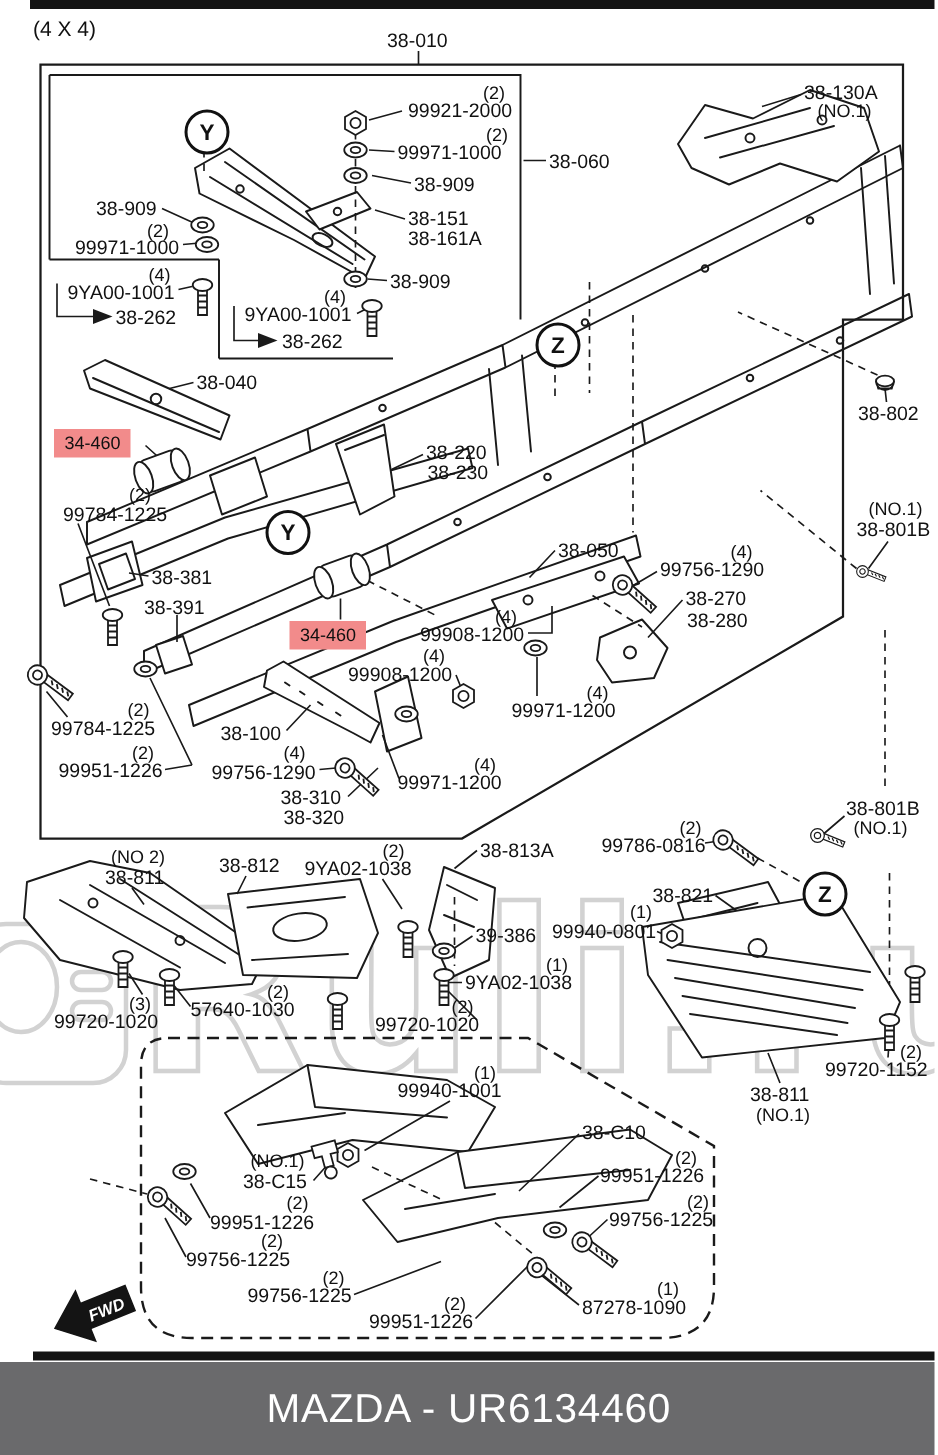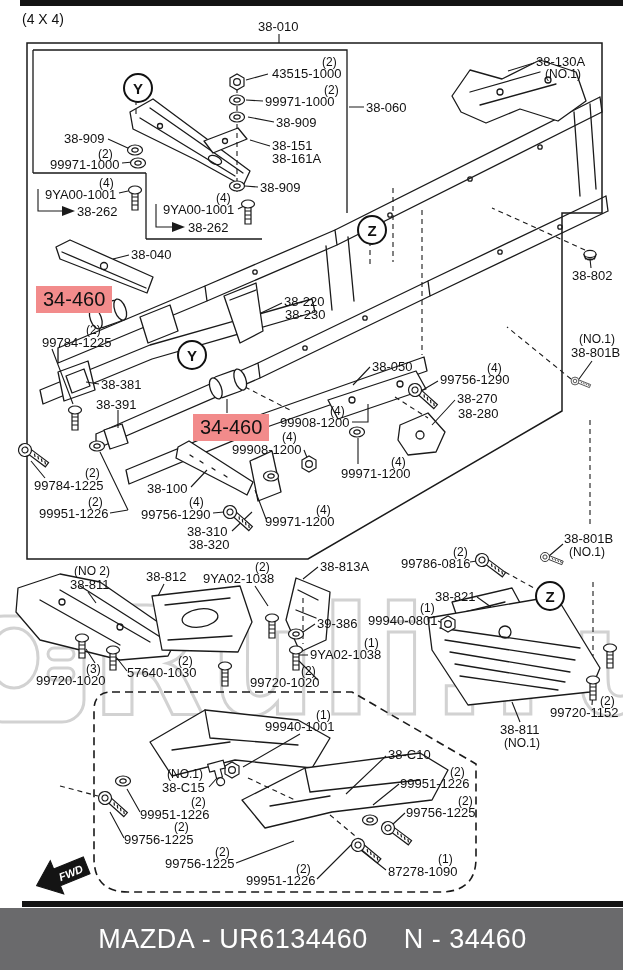--- a/index.html
+++ b/index.html
@@ -4,21 +4,21 @@
 <style>
   :root{
     --hl:#f28b8b; --footer-bg:#6a6a6c; --footer-fg:#ffffff; --line:#1a1a1a; --wm:#d2d2d2;
   }
   html,body{margin:0;padding:0;background:#ffffff;}
   #page{position:relative;width:623px;height:970px;background:#fff;overflow:hidden;
         font-family:"Liberation Sans","DejaVu Sans",sans-serif;color:#111;}
   #art{position:absolute;left:0;top:0;width:625px;height:970px;}
   .bar{position:absolute;background:#141414;}
   .lbl{position:absolute;font-size:13px;line-height:1.05;white-space:nowrap;color:#111;}
-  .lbl.hl{background:var(--hl);padding:3px 7px;font-size:20px;}
+  .lbl.hl{background:var(--hl);padding:3px 7px;font-size:12px;}
   .mark{position:absolute;width:26px;height:26px;border:2px solid #111;border-radius:50%;
         background:#fff;display:flex;align-items:center;justify-content:center;
         font-size:15px;font-weight:bold;}
   #footer{position:absolute;left:0;top:908px;width:625px;height:62px;background:var(--footer-bg);
           display:flex;align-items:center;justify-content:center;gap:36px;
           color:var(--footer-fg);font-size:27px;letter-spacing:.5px;}
 </style>
 </head>
 <body>
 
@@ -228,21 +228,21 @@
 
     <g transform="translate(34,852) rotate(-22,26,22)">
       <polygon points="0,24 22,6 22,15 54,15 54,33 22,33 22,42" fill="#141414" stroke="#141414"></polygon>
       <text x="24" y="29" font-size="11" font-style="italic" font-weight="bold" fill="#ffffff" font-family="Liberation Sans, sans-serif">FWD</text>
     </g>
   </svg>
 
   <div id="labels">
       <div class="lbl" style="left: 258px; top: 20px;">38-010</div>
       <div class="lbl" style="left: 322px; top: 56px; font-size: 12px;">(2)</div>
-      <div class="lbl" style="left: 272px; top: 67px;">43515-1000</div>
+      <div class="lbl" style="left: 272px; top: 67px;">99921-2000</div>
       <div class="lbl" style="left: 324px; top: 84px; font-size: 12px;">(2)</div>
       <div class="lbl" style="left: 265px; top: 95px;">99971-1000</div>
       <div class="lbl" style="left: 276px; top: 116px;">38-909</div>
       <div class="lbl" style="left: 272px; top: 139px;">38-151</div>
       <div class="lbl" style="left: 272px; top: 152px;">38-161A</div>
       <div class="lbl" style="left: 366px; top: 101px;">38-060</div>
       <div class="lbl" style="left: 260px; top: 181px;">38-909</div>
       <div class="lbl" style="left: 64px; top: 132px;">38-909</div>
       <div class="lbl" style="left: 98px; top: 148px; font-size: 12px;">(2)</div>
       <div class="lbl" style="left: 50px; top: 158px;">99971-1000</div>
@@ -335,15 +335,14 @@
       <div class="lbl" style="left: 388px; top: 865px;">87278-1090</div>
       <div class="mark" style="left: 123px; top: 73px;">Y</div>
       <div class="mark" style="left: 177px; top: 340px;">Y</div>
       <div class="mark" style="left: 357px; top: 215px;">Z</div>
       <div class="mark" style="left: 535px; top: 581px;">Z</div>
     </div>
 
   <div class="bar" style="left:22px;top:901px;width:603px;height:6px;"></div>
   <div id="footer">
     <span>MAZDA - UR6134460</span>
-    <span>N - 34460</span>
   </div>
 </div>
 
 </body></html>

